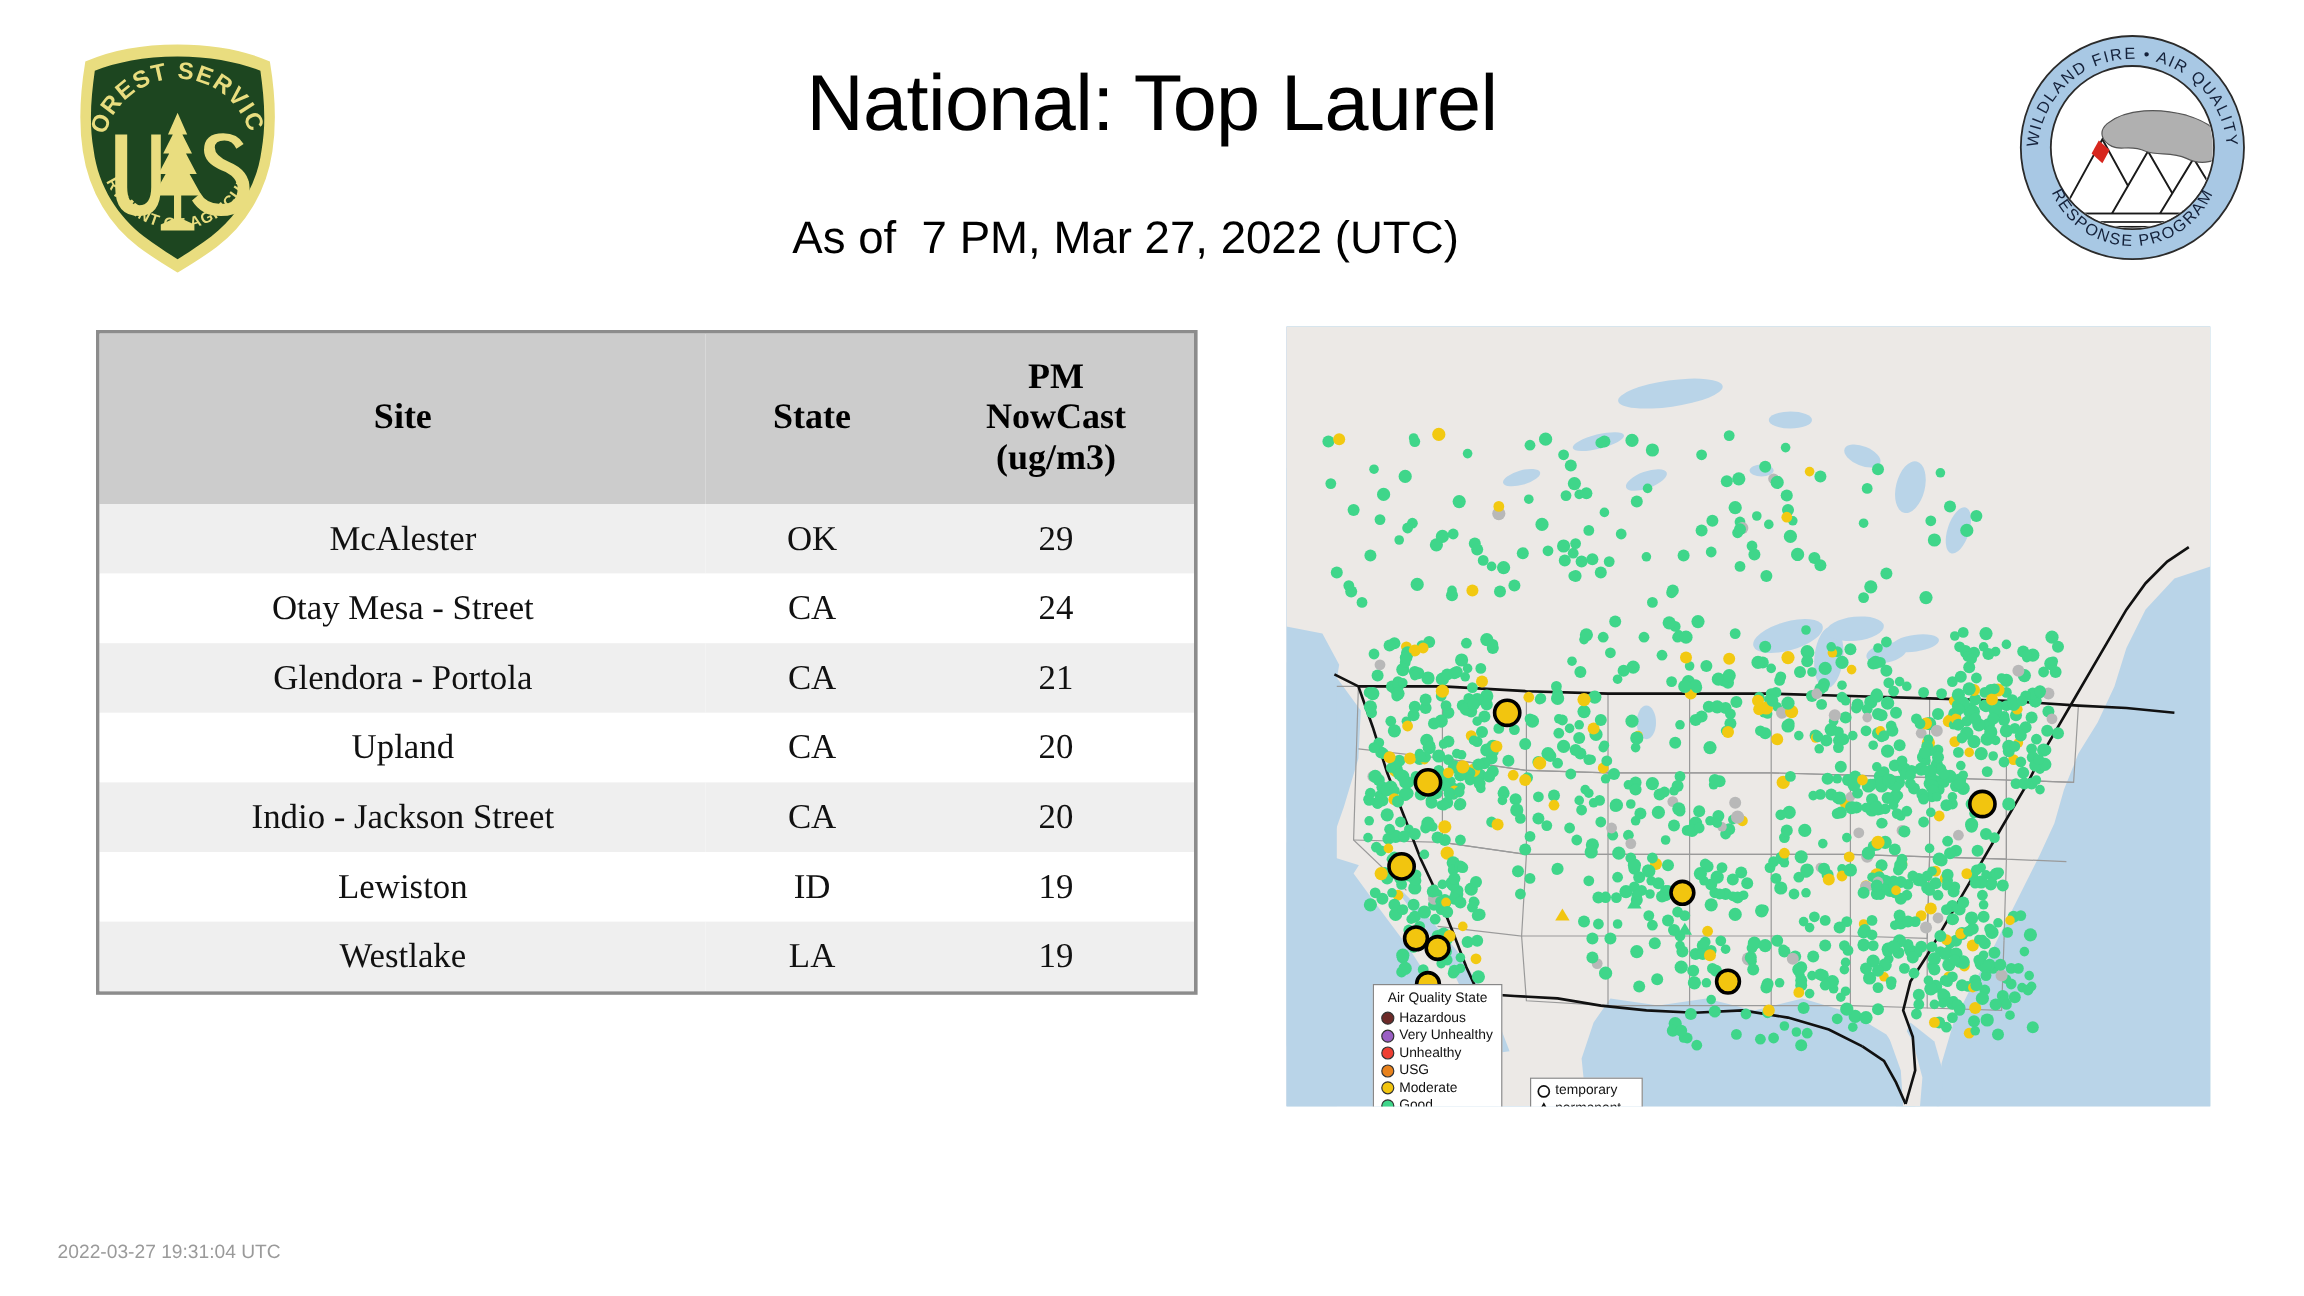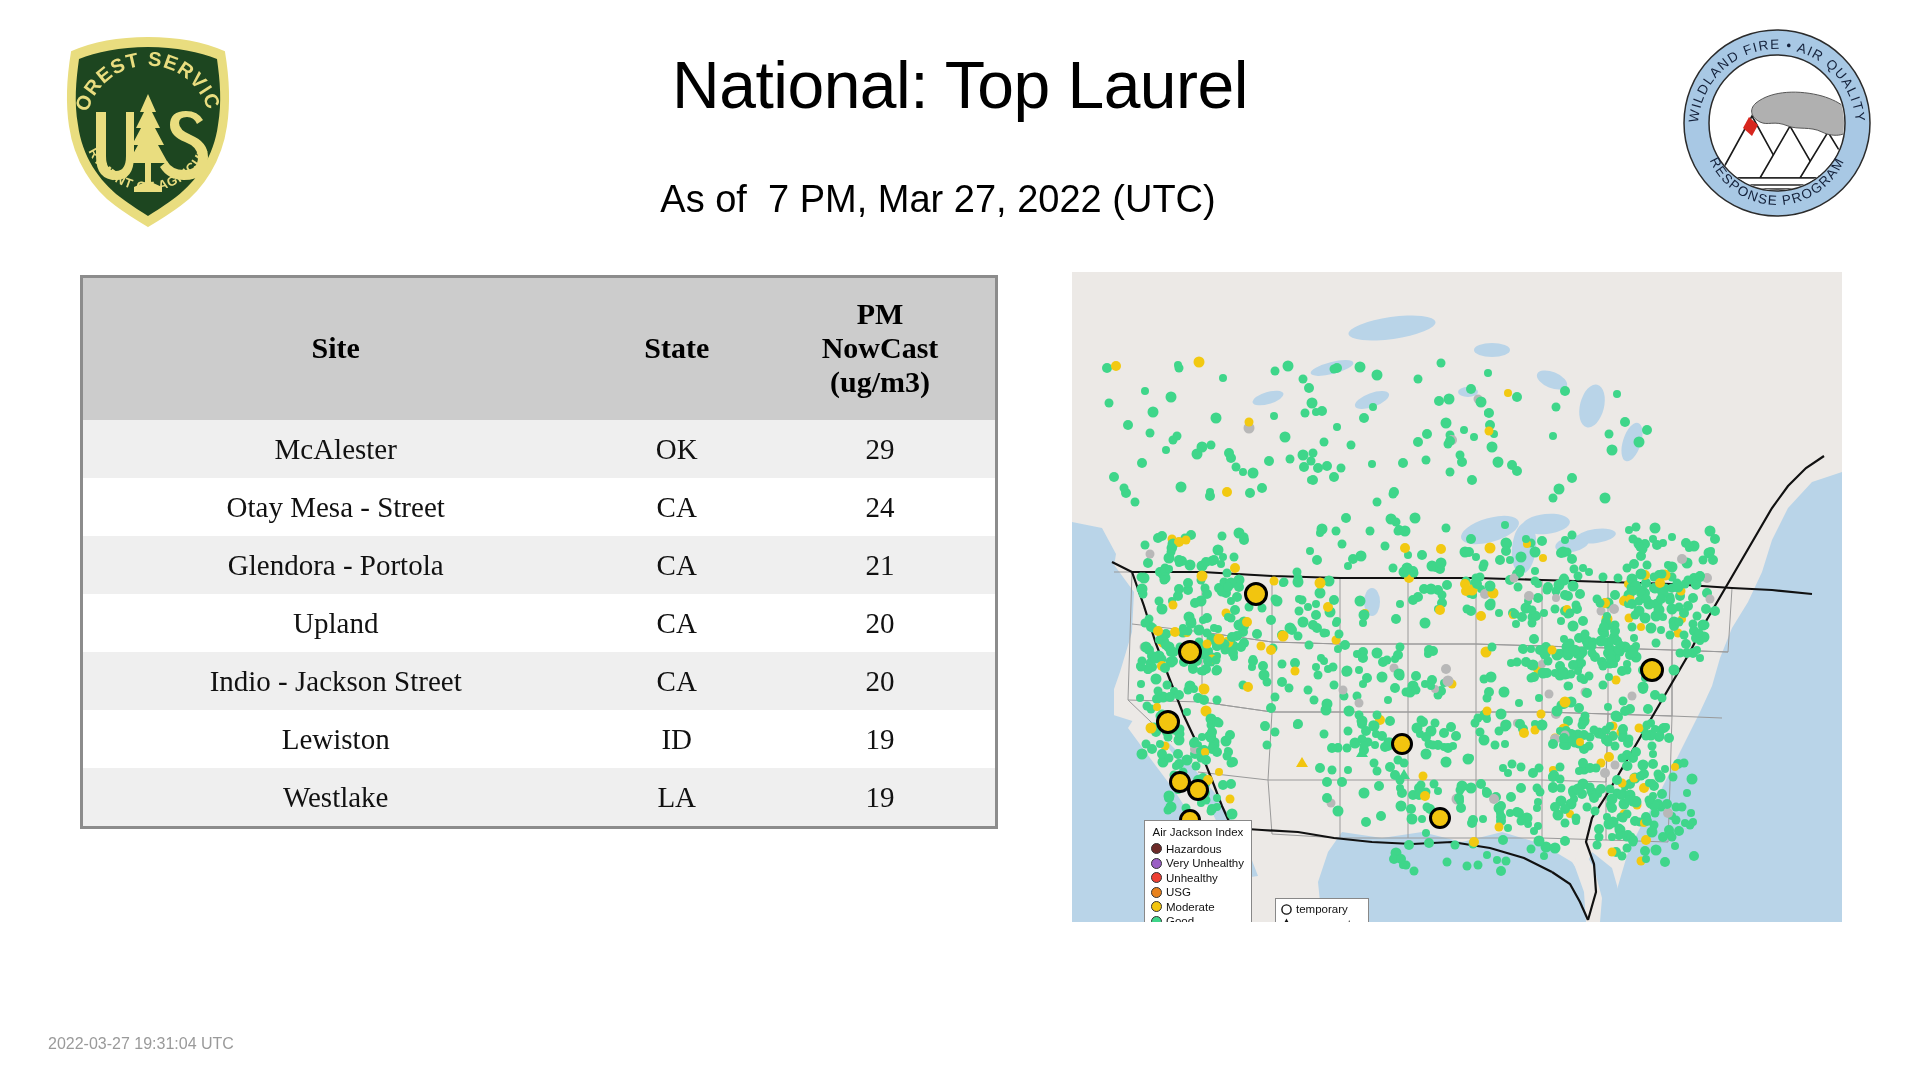--- a/index.html
+++ b/index.html
@@ -1758,21 +1758,21 @@
       <div class="marker-hl" style="width: 22px; height: 22px; left: 108px; top: 510px;"></div>
       <div class="marker-hl" style="width: 22px; height: 22px; left: 126px; top: 518px;"></div>
       <div class="marker-hl" style="width: 22px; height: 22px; left: 118px; top: 548px;"></div>
       <div class="marker-hl" style="width: 24px; height: 24px; left: 184px; top: 322px;"></div>
       <div class="marker-hl" style="width: 22px; height: 22px; left: 330px; top: 472px;"></div>
       <div class="marker-hl" style="width: 22px; height: 22px; left: 368px; top: 546px;"></div>
       <div class="marker-hl" style="width: 24px; height: 24px; left: 580px; top: 398px;"></div>
     </div>
 
   <div id="aqi-legend">
-    <div class="legend-title">Air Jackson Index</div>
+    <div class="legend-title">Air Quality State</div>
     <div id="aqi-legend-rows">
         <div class="legend-row">
           <span class="legend-swatch" style="background: rgb(109, 42, 40);"></span>
           <span class="legend-label">Hazardous</span>
         </div>
         <div class="legend-row">
           <span class="legend-swatch" style="background: rgb(154, 95, 196);"></span>
           <span class="legend-label">Very Unhealthy</span>
         </div>
         <div class="legend-row">

